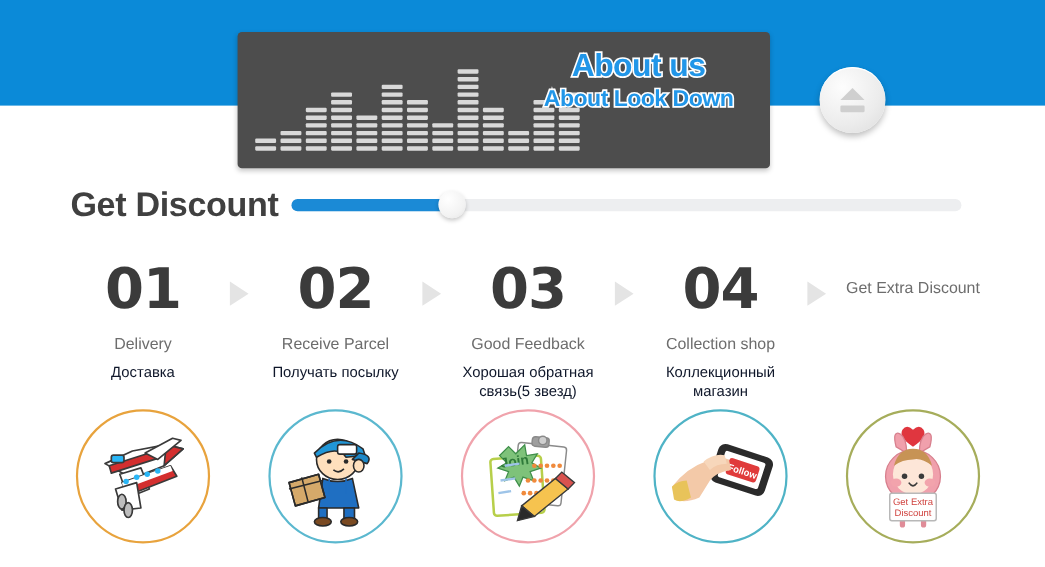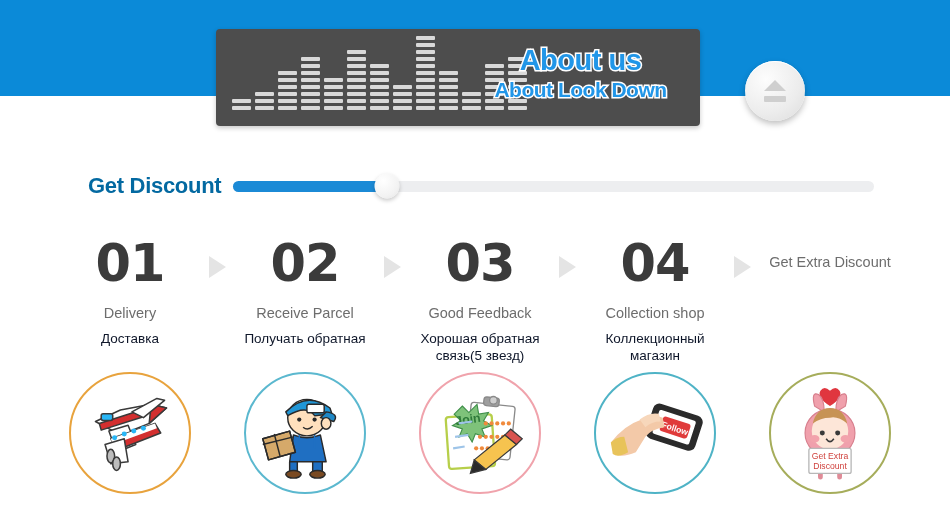--- a/index.html
+++ b/index.html
@@ -12,21 +12,21 @@
   #page { position: relative; width: 950px; height: 515px; background:#fff; }
 
   
   .blue-band {
     position: absolute; left: 0; top: 0; width: 950px; height: 96px;
     background: #0b8ad8;
   }
 
   
   .banner {
-    position: absolute; left: 216px; top: 29px; width: 484px; height: 97px;
+    position: absolute; left: 216px; top: 29px; width: 484px; height: 124px;
     background: #4d4d4d;
     border-radius: 4px;
     box-shadow: 0 2px 5px rgba(0,0,0,.22);
     overflow: hidden;
   }
   .eq {
     position: absolute; left: 16px; bottom: 16px;
     display: flex; align-items: flex-end; gap: 4px; height: 74px;
   }
   .eq-bar { width: 19px; display: flex; flex-direction: column; justify-content: flex-end; gap: 3px; }
@@ -59,23 +59,22 @@
     border-bottom: 11px solid #cfcfcf; margin-bottom: 5px;
   }
   .eject-bar { width: 22px; height: 6px; background: #cfcfcf; border-radius: 1px; }
 
   
   .discount-row {
     position: absolute; left: 64px; top: 162px; width: 810px; height: 48px;
     display: flex; align-items: center;
   }
   .discount-title {
-    font-size: 22px; font-weight: 700; color: #0369a1; white-space: nowrap;
+    font-size: 31px; font-weight: 700; color: #404040; white-space: nowrap;
     letter-spacing: -0.3px;
-    margin-left: 24px;
   }
   .track {
     position: relative; flex: 1; height: 11px; margin-left: 12px;
     background: #edeef0; border-radius: 6px;
   }
   .track-fill {
     position: absolute; left: 0; top: 0; height: 11px; width: 24%;
     background: #1b8ad6; border-radius: 6px;
   }
   .knob {
@@ -259,21 +258,21 @@
         <div class="step-num">01</div>
         <div class="step-en">Delivery</div>
         <div class="step-ru">Доставка</div>
       </div>
       <div class="arrow-cell">
         <div class="arrow"></div>
       </div>
       <div class="step">
         <div class="step-num">02</div>
         <div class="step-en">Receive Parcel</div>
-        <div class="step-ru">Получать обратная</div>
+        <div class="step-ru">Получать посылку</div>
       </div>
       <div class="arrow-cell">
         <div class="arrow"></div>
       </div>
       <div class="step">
         <div class="step-num">03</div>
         <div class="step-en">Good Feedback</div>
         <div class="step-ru">Хорошая обратная связь(5 звезд)</div>
       </div>
       <div class="arrow-cell">

